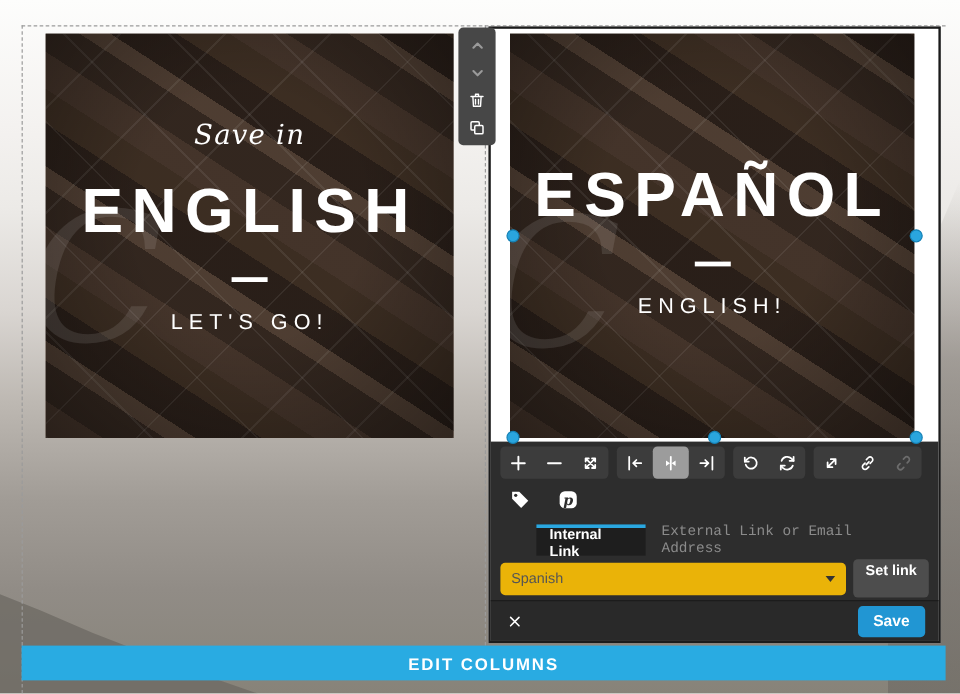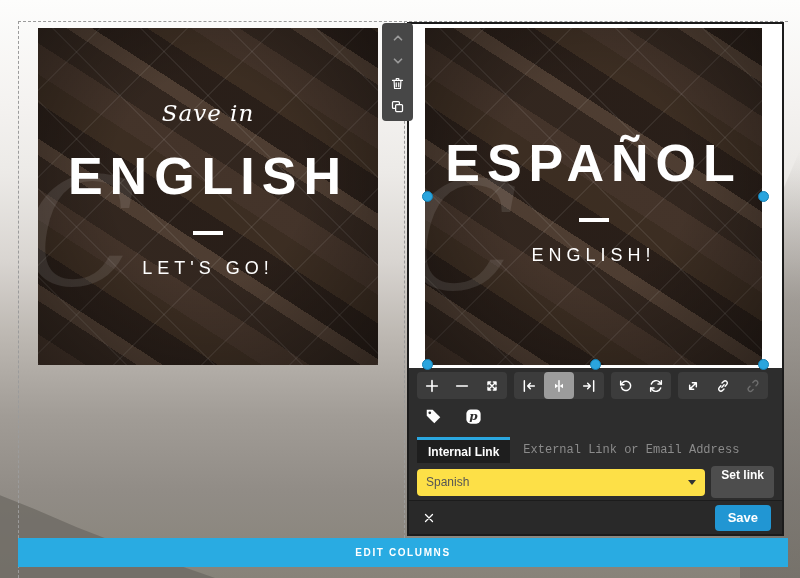--- a/index.html
+++ b/index.html
@@ -57,27 +57,27 @@
   
   .panel { position:absolute; left:0; right:0; bottom:0; top:344px; background:#2d2d2d; padding:4px 8px 0; }
   .icon-row { display:flex; gap:7px; }
   .icon-group { display:flex; background:#3c3c3c; border-radius:4px; }
   .ibtn { width:30px; height:27px; display:flex; align-items:center; justify-content:center; cursor:pointer; }
   .ibtn.selected { background:#9c9c9c; border-radius:4px; }
   .ibtn.disabled { opacity:.38; cursor:default; }
   .icon-row2 { display:flex; gap:16px; margin-top:6px; padding-left:4px; }
   .ibtn2 { width:24px; height:22px; display:flex; align-items:center; justify-content:center; cursor:pointer; }
 
-  .tabs { display:flex; margin-top:10px; height:26px; align-items:stretch; }
+  .tabs { display:flex; margin-top:10px; height:26px; align-items:stretch;margin-left:30px; }
   .tab { font-size:12px; display:flex; align-items:center; cursor:pointer; }
   .tab.active { background:#1e1e1e; border-top:3px solid #2aa7e0; padding:0 11px; color:#fff; font-weight:bold; }
   .tab.inactive { padding:0 13px; color:#8b8b8b;font-family:Liberation Mono, monospace; }
 
   .select-row { display:flex; gap:6px; margin-top:3px; align-items:center; }
-  .select { flex:1; height:27px; background:#fde047; border-radius:4px; display:flex; align-items:center;
+  .select { flex:1; height:27px; background:#eab308; border-radius:4px; display:flex; align-items:center;
     padding:0 9px; font-size:12px; color:#555; cursor:pointer; }
   .caret { margin-left:auto; width:0; height:0; border-left:4px solid transparent;
     border-right:4px solid transparent; border-top:5px solid #333; }
   .set-link { height:27px; padding:16px 10px; background:#4d4d4d; border-radius:4px; color:#fff;
     font-weight:bold; font-size:12px; display:flex; align-items:flex-end; cursor:pointer; }
 
   .panel-footer { position:absolute; left:0; right:0; bottom:0; height:34px; background:#292929;
     border-top:1px solid #1c1c1c; display:flex; align-items:center; padding:0 11px; }
   .close-btn { width:18px; height:18px; display:flex; align-items:center; justify-content:center; cursor:pointer; }
   .save-btn { margin-left:auto; height:26px; padding:0 13px; background:#2196d3; border-radius:4px;
@@ -85,21 +85,21 @@
 
   
   .vtoolbar { position:absolute; left:382px; top:23px; width:31px; height:98px; background:#474747;
     border-radius:4px; z-index:6; display:flex; flex-direction:column; align-items:center;
     justify-content:space-around; padding:3px 0; }
   .vbtn { width:22px; height:20px; display:flex; align-items:center; justify-content:center; cursor:pointer; }
 
   
   .edit-columns { position:absolute; left:18px; top:538px; width:770px; height:29px; background:#29abe2;
     display:flex; align-items:center; justify-content:center; z-index:4; cursor:pointer; }
-  .edit-columns span { color:#fff; font-size:10px; font-weight:bold; letter-spacing:1.6px; }
+  .edit-columns span { color:#fff; font-size:14px; font-weight:bold; letter-spacing:1.6px; }
 </style>
 </head>
 <body>
 
 <div class="stage">
 
   <div class="mtn-b"></div>
   <div class="mtn-a"></div>
 
   <div class="dashed-section"></div>

